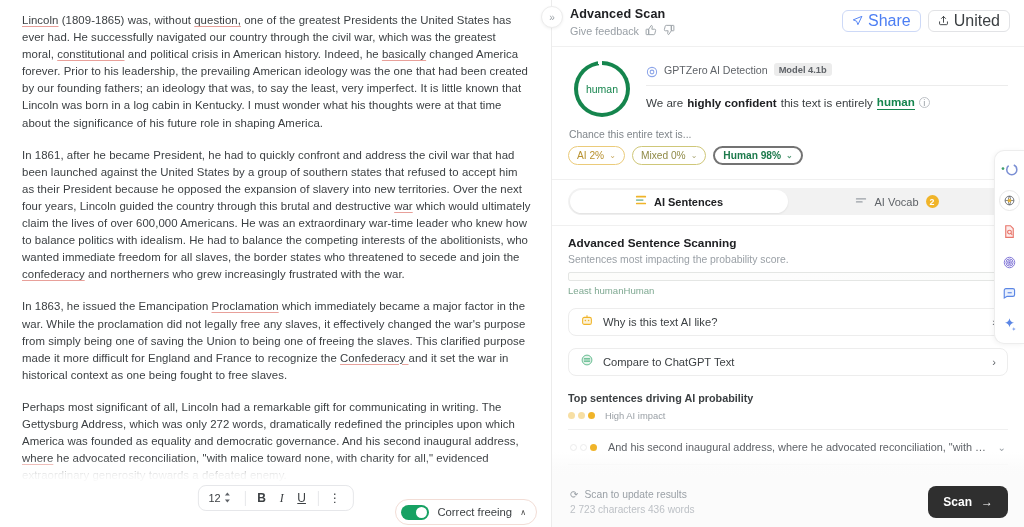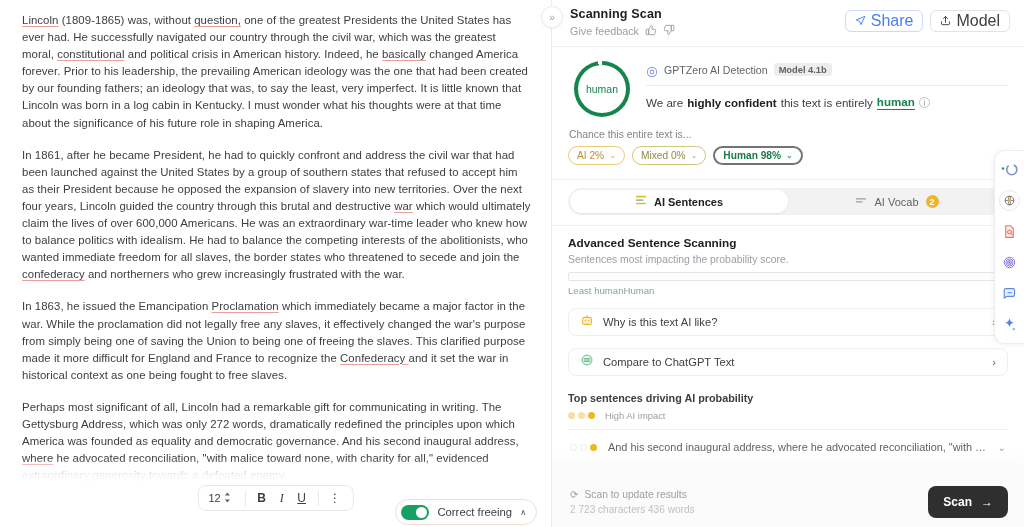--- a/index.html
+++ b/index.html
@@ -328,21 +328,21 @@
       </div>
     </div>
   </div>
 
   <div class="scan-pane">
 
     <div class="collapse-btn">»</div>
 
     <div class="scan-header">
       <div class="sh-left">
-        <div class="sh-title">Scanning Scan</div>
+        <div class="sh-title">Advanced Scan</div>
         <div class="sh-feedback">
           <span class="fb-label">Give feedback</span>
           <span class="fb-ico">
             <svg width="12" height="12" viewBox="0 0 14 14" fill="none" stroke="#9aa0a6" stroke-width="1.1">
               <path d="M4.3 12.4V6.1l3-4.4c.9 0 1.4.6 1.2 1.6L8 6.1h3.3c.8 0 1.3.7 1.1 1.4l-1 4c-.1.6-.6.9-1.2.9H4.3z"></path>
               <rect x="1.3" y="6.1" width="3" height="6.3" rx=".5"></rect>
             </svg>
           </span>
           <span class="fb-ico">
             <svg width="12" height="12" viewBox="0 0 14 14" fill="none" stroke="#9aa0a6" stroke-width="1.1">
@@ -362,21 +362,21 @@
           <span>Share</span>
         </div>
         <div class="btn-pill btn-export">
           <span>
             <svg width="11" height="11" viewBox="0 0 14 14" fill="none" stroke="#3c4043" stroke-width="1.2" stroke-linecap="round">
               <path d="M7 9.3V1.9"></path>
                 <path d="M4.4 4.4 7 1.8l2.6 2.6"></path>
               <path d="M2 8.7v2.6c0 .6.4 1 1 1h8c.6 0 1-.4 1-1V8.7"></path>
             </svg>
           </span>
-          <span>Model</span>
+          <span>United</span>
         </div>
       </div>
     </div>
 
     <div class="scan-body">
 
       <div class="detect-card">
         <div class="detect-row">
           <div class="gauge">
             <span class="gauge-label">human</span>

